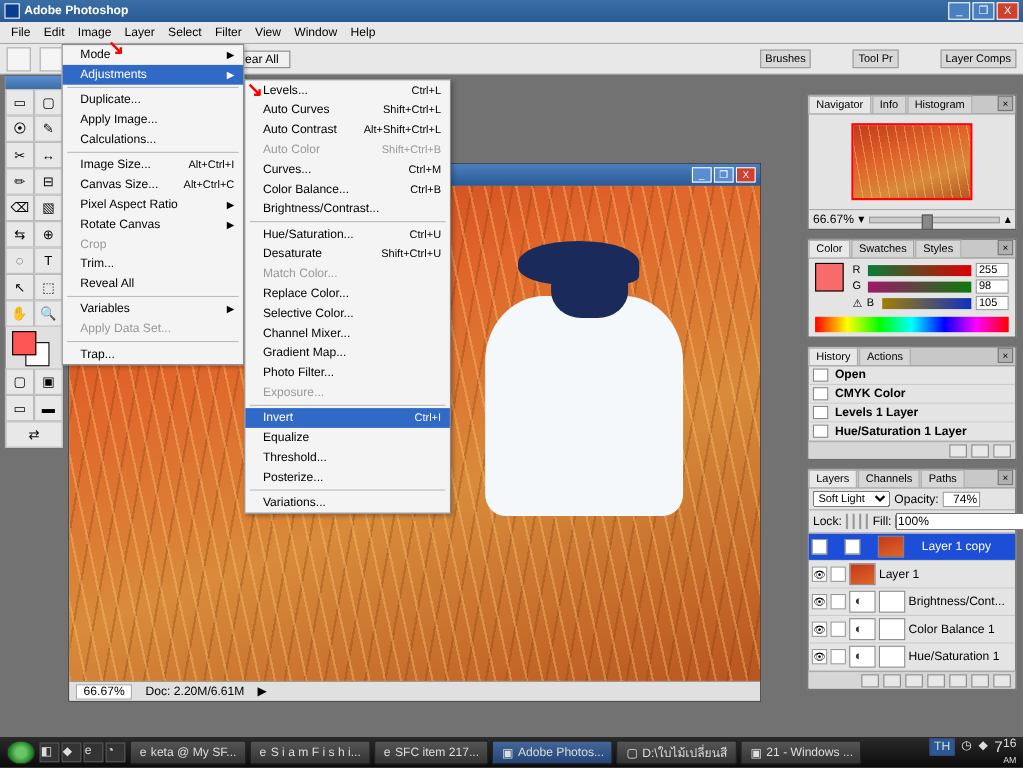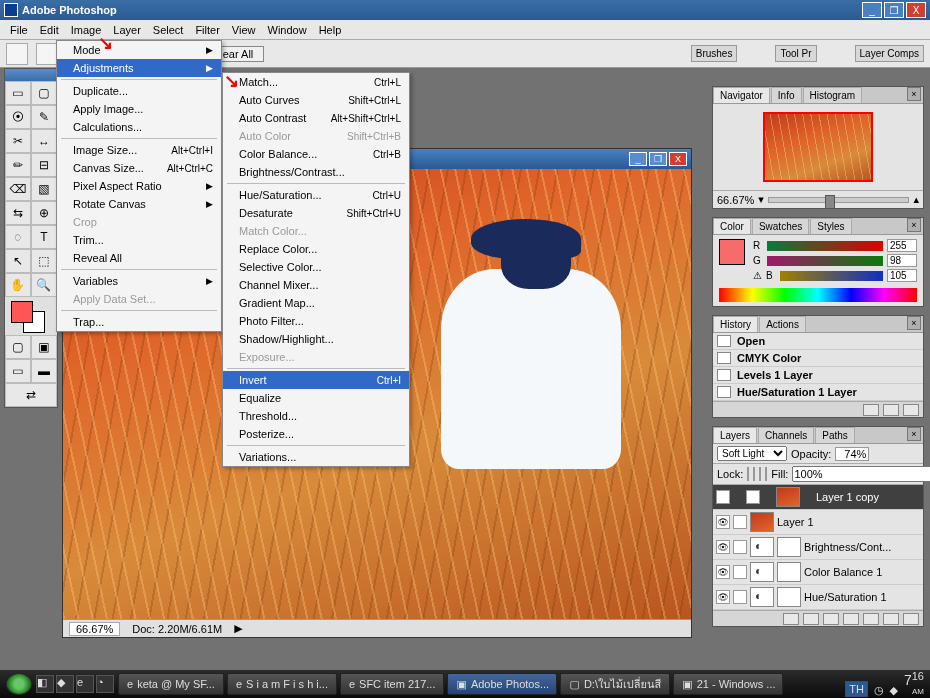--- a/index.html
+++ b/index.html
@@ -65,21 +65,21 @@
   repeating-linear-gradient(100deg, rgba(120,50,10,0.25) 0 2px, transparent 2px 18px);
 }
 .figure { position:absolute; right:60px; top:30px; width:220px; height:300px; }
 .fig-back { position:absolute; left:30px; top:70px; width:180px; height:200px; background:#f4f8fb; border-radius:30% 30% 10% 10%; }
 .fig-head { position:absolute; left:90px; top:30px; width:70px; height:60px; background:#1a2a5a; border-radius:50% 50% 40% 40%; }
 .fig-cap { position:absolute; left:60px; top:20px; width:110px; height:40px; background:#1a2a5a; border-radius:50% 50% 20% 40%; }
 .doc-status { height:18px; background:#e0e0e0; border-top:1px solid #999; display:flex; align-items:center; padding:0 6px; gap:12px; font-size:10px; }
 .doc-status .zoom { border:1px solid #aaa; padding:0 6px; background:#fff; }
 
 
-.panels { position:absolute; right:6px; top:18px; width:212px; display:flex; flex-direction:column; gap:8px; }
+.panels { position:absolute; right:6px; top:18px; width:190px; display:flex; flex-direction:column; gap:8px; }
 .panel { background:#e4e4e4; border:1px solid #555; }
 .panel-tabs { display:flex; background:#c8c8c8; border-bottom:1px solid #999; position:relative; }
 .ptab { padding:2px 6px; font-size:10px; background:#d6d6d6; border:1px solid #aaa; border-bottom:none; margin-right:1px; cursor:pointer; }
 .ptab.active { background:#e8e8e8; }
 .panel-close { position:absolute; right:2px; top:0; width:14px; height:14px; background:#b0b0b0; border:1px solid #777; display:flex; align-items:center; justify-content:center; font-size:9px; cursor:pointer; }
 .panel-body { padding:4px; }
 
 
 .nav-thumb { width:110px; height:70px; margin:4px auto; border:2px solid #f00; background:linear-gradient(160deg,#c23a1a,#e0652a 40%,#d88b3a 70%,#b85520); position:relative; }
 .nav-thumb::before { content:""; position:absolute; inset:0; background:repeating-linear-gradient(80deg, rgba(255,210,140,0.4) 0 1px, transparent 1px 8px); }
@@ -106,37 +106,37 @@
 .hist-icon { width:14px; height:12px; border:1px solid #888; background:#fff; }
 
 
 .layers-opts { display:flex; align-items:center; gap:4px; padding:2px 4px; border-bottom:1px solid #aaa; font-size:10px; }
 .layers-opts select { font-size:10px; width:70px; }
 .layers-opts .pct { width:34px; border:1px solid #999; background:#fff; text-align:right; padding:0 2px; }
 .layers-lock { display:flex; align-items:center; gap:4px; padding:2px 4px; border-bottom:1px solid #aaa; font-size:10px; }
 .lock-icon { width:14px; height:14px; border:1px solid #999; background:#f0f0f0; cursor:pointer; }
 .layer-list { max-height:150px; overflow:hidden; }
 .layer-row { display:flex; align-items:center; padding:2px 3px; border-bottom:1px solid #ccc; font-size:10px; gap:3px; cursor:pointer; }
-.layer-row.selected { background:#404040; color:#fff;gap:16px; }
+.layer-row.selected { background:#1d4ed8; color:#fff;gap:16px; }
 .eye { width:14px; height:14px; border:1px solid #999; background:#fff; display:flex; align-items:center; justify-content:center; font-size:9px; }
 .link { width:14px; height:14px; border:1px solid #999; background:#fff; }
 .lthumb { width:24px; height:20px; background:linear-gradient(160deg,#c23a1a,#e0652a); border:1px solid #888; }
 .lthumb.adj { background:#fff; position:relative; }
 .lthumb.adj::after { content:"◐"; position:absolute; left:4px; top:1px; font-size:12px; color:#333; }
 .lthumb.mask { background:#fff; }
 .panel-footer { height:16px; background:#d6d6d6; border-top:1px solid #aaa; display:flex; align-items:center; justify-content:flex-end; gap:4px; padding:0 4px; }
 .pf-btn { width:16px; height:12px; border:1px solid #888; background:#e8e8e8; cursor:pointer; }
 
 
 .taskbar { position:absolute; left:0; right:0; bottom:0; height:28px; background:linear-gradient(#2b2b2b,#0a0a0a); display:flex; align-items:center; padding:0 6px; gap:4px; color:#ddd; }
 .start { width:26px; height:22px; background:radial-gradient(circle,#6ac46a 30%,#1a7a1a 70%); border-radius:50%; border:1px solid #2a2a2a; cursor:pointer; }
 .ql { width:18px; height:18px; background:#333; border:1px solid #555; cursor:pointer; }
 .taskbtn { height:22px; padding:0 8px; background:linear-gradient(#555,#333); border:1px solid #222; border-radius:2px; display:flex; align-items:center; gap:4px; font-size:10px; cursor:pointer; max-width:110px; overflow:hidden; white-space:nowrap; }
 .taskbtn.active { background:linear-gradient(#446699,#224477); }
-.tray { margin-left:auto; display:flex; align-items:flex-end; gap:6px; font-size:10px; }
+.tray { margin-left:auto; display:flex; align-items:flex-start; gap:6px; font-size:10px; }
 .tray .lang { background:#2a5a94; padding:1px 3px; border:1px solid #447; }
 .clock { text-align:right; line-height:10px; }
 .red-arrow { position:absolute; color:#f00; font-size:18px; font-weight:bold; z-index:200; }
 </style>
 </head>
 <body>
 
 <div class="titlebar">
   <div class="logo"></div>
   <div class="title">Adobe Photoshop</div>
@@ -266,36 +266,40 @@
         <span class="label">Apply Data Set...</span>
       </div>
       <div class="dd-sep"></div>
       <div class="dd-row">
         <span class="label">Trap...</span>
       </div>
     </div>
 
   <div class="dropdown dd-adjust" id="dd-adjust">
       <div class="dd-row">
-        <span class="label">Match...</span>
+        <span class="label">Levels...</span>
         <span class="shortcut">Ctrl+L</span>
       </div>
       <div class="dd-row">
         <span class="label">Auto Curves</span>
         <span class="shortcut">Shift+Ctrl+L</span>
       </div>
       <div class="dd-row">
         <span class="label">Auto Contrast</span>
         <span class="shortcut">Alt+Shift+Ctrl+L</span>
       </div>
       <div class="dd-row disabled">
         <span class="label">Auto Color</span>
         <span class="shortcut">Shift+Ctrl+B</span>
       </div>
       <div class="dd-row">
+        <span class="label">Curves...</span>
+        <span class="shortcut">Ctrl+M</span>
+      </div>
+      <div class="dd-row">
         <span class="label">Color Balance...</span>
         <span class="shortcut">Ctrl+B</span>
       </div>
       <div class="dd-row">
         <span class="label">Brightness/Contrast...</span>
       </div>
       <div class="dd-sep"></div>
       <div class="dd-row">
         <span class="label">Hue/Saturation...</span>
         <span class="shortcut">Ctrl+U</span>
@@ -314,23 +318,20 @@
         <span class="label">Selective Color...</span>
       </div>
       <div class="dd-row">
         <span class="label">Channel Mixer...</span>
       </div>
       <div class="dd-row">
         <span class="label">Gradient Map...</span>
       </div>
       <div class="dd-row">
         <span class="label">Photo Filter...</span>
-      </div>
-      <div class="dd-row">
-        <span class="label">Shadow/Highlight...</span>
       </div>
       <div class="dd-row disabled">
         <span class="label">Exposure...</span>
       </div>
       <div class="dd-sep"></div>
       <div class="dd-row hover">
         <span class="label">Invert</span>
         <span class="shortcut">Ctrl+I</span>
       </div>
       <div class="dd-row">

